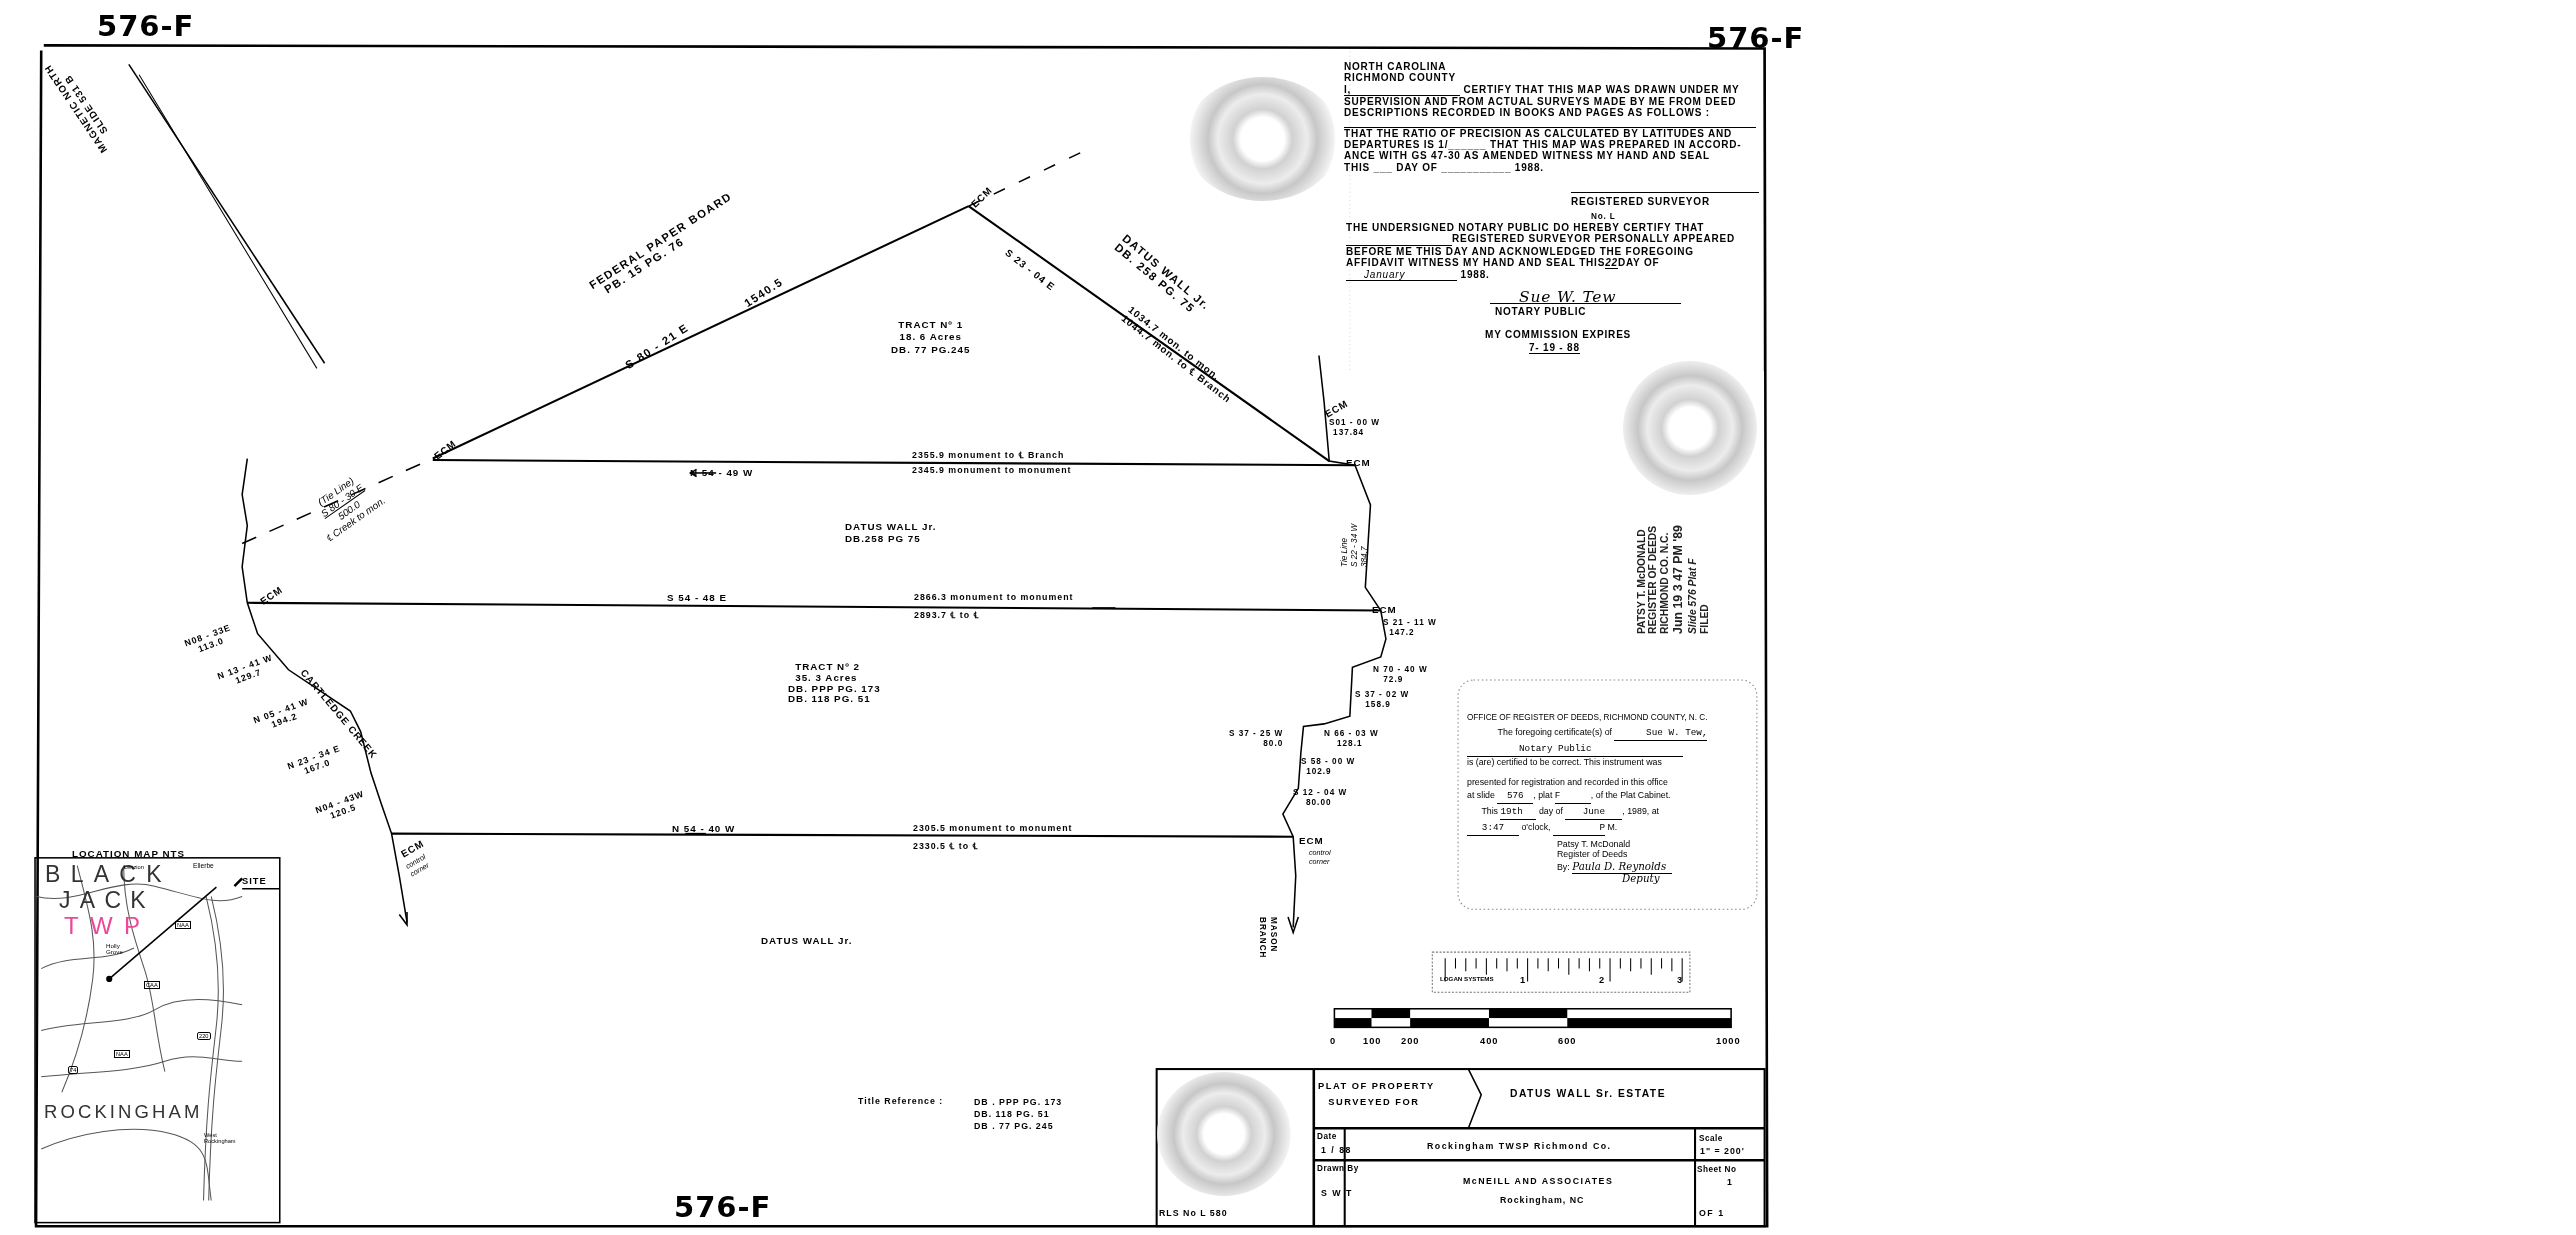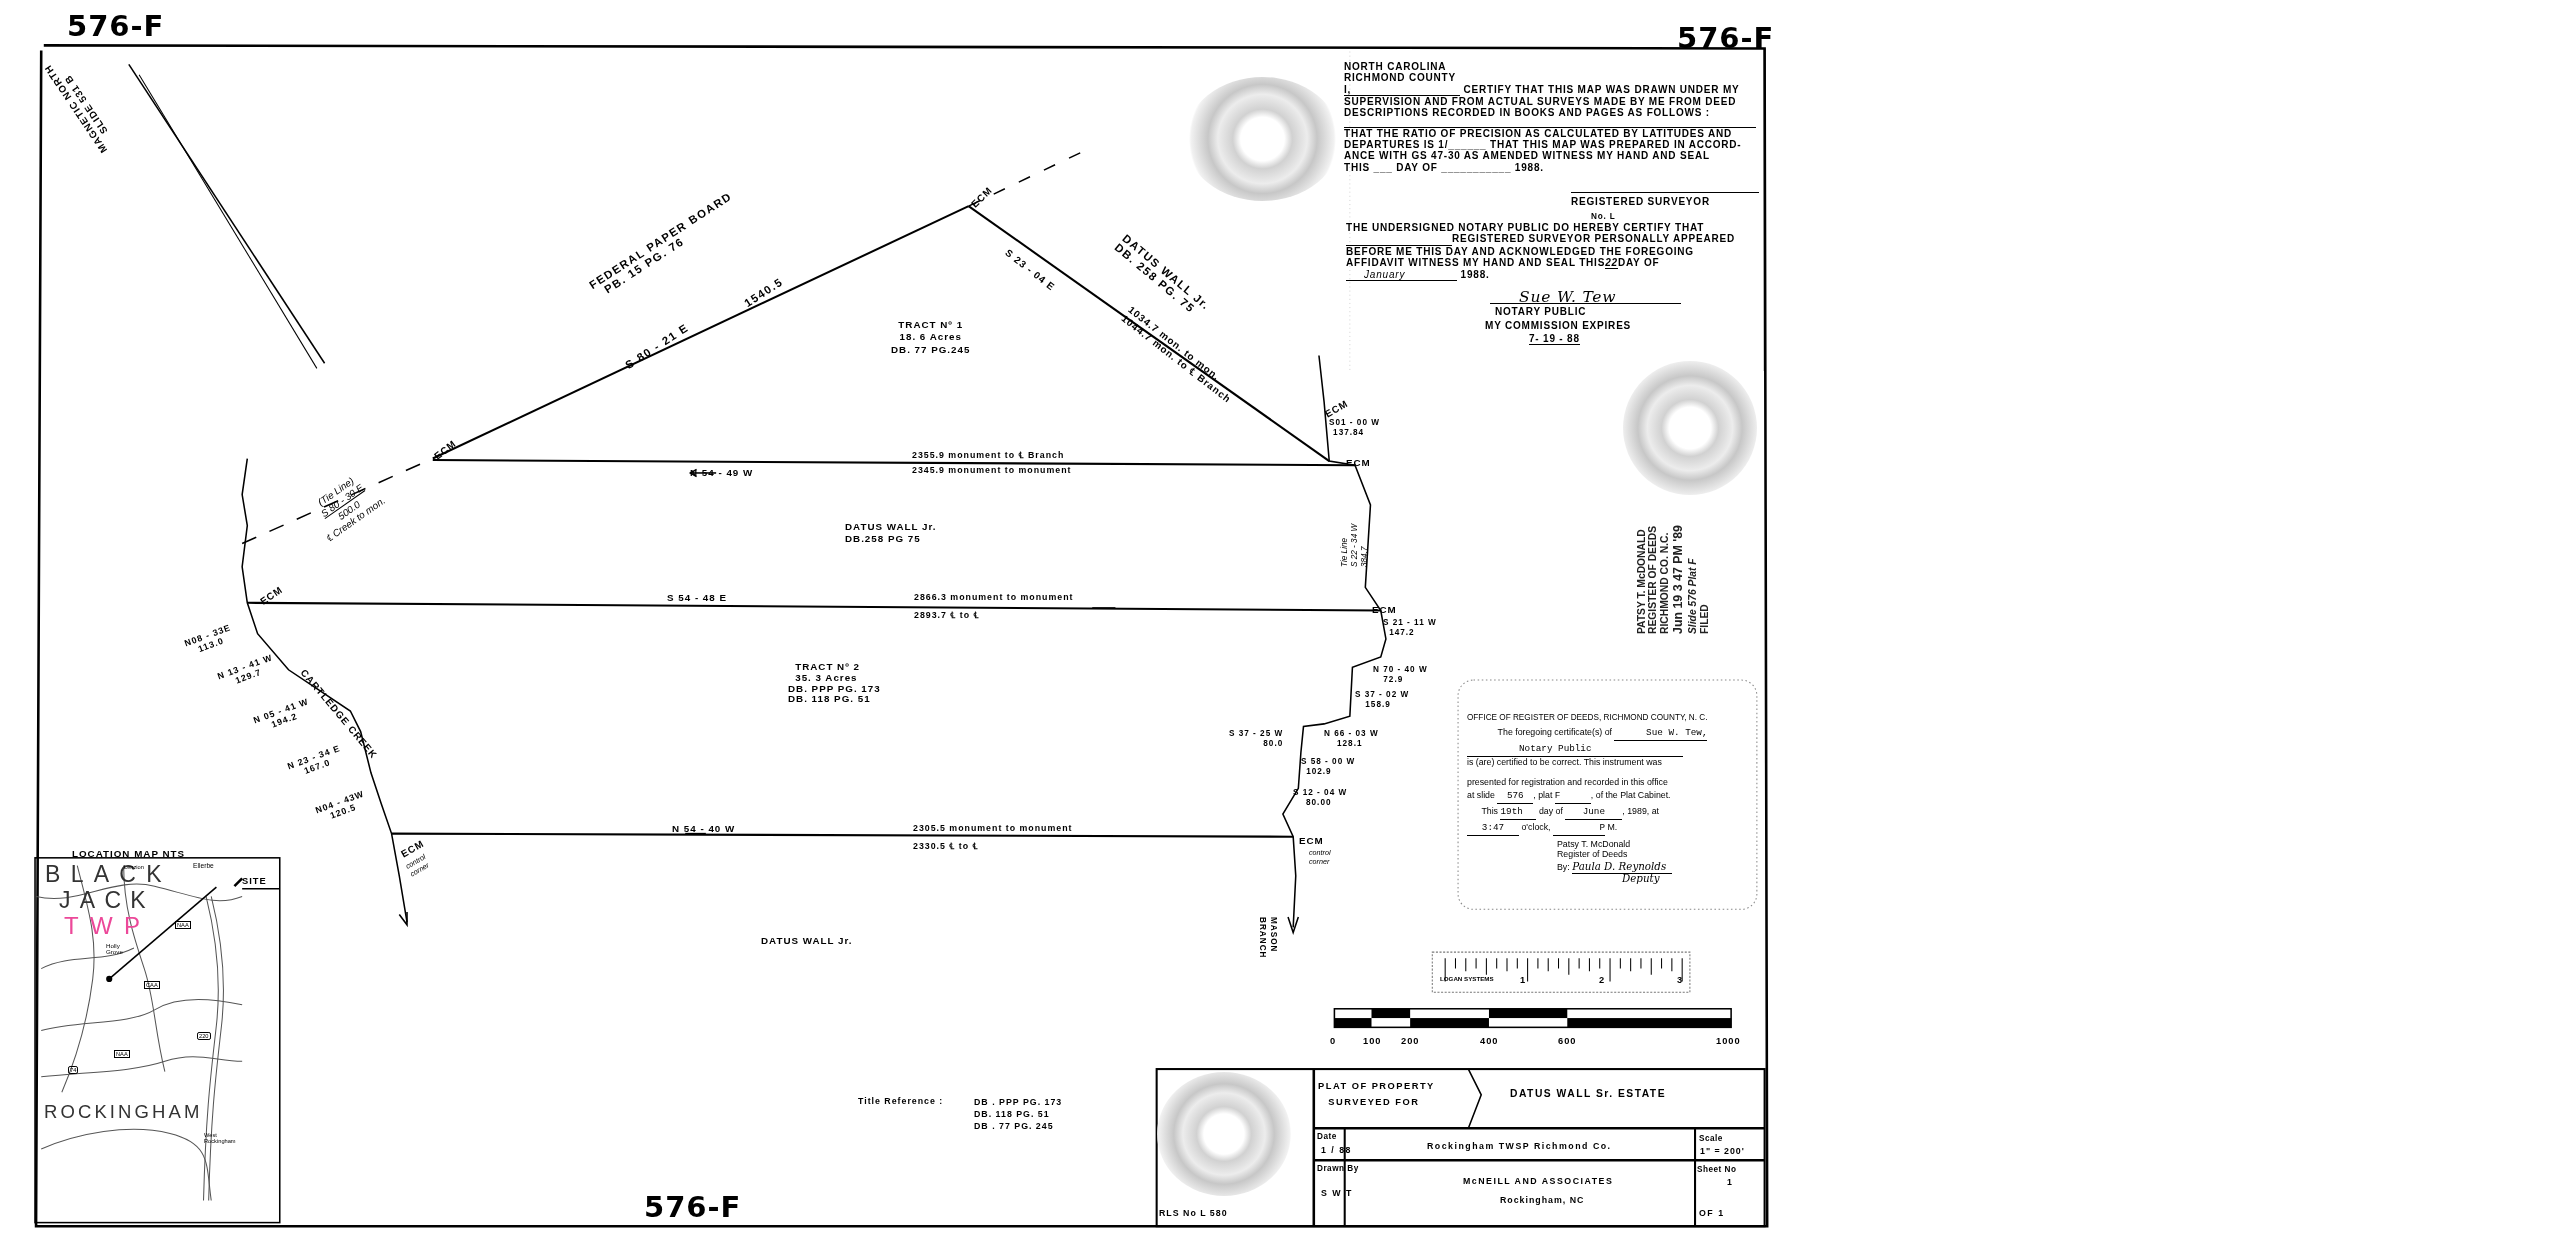--- a/index.html
+++ b/index.html
@@ -1,18 +1,18 @@
 <!DOCTYPE html>
 <html style="font-size:8.2px"><head>
 <meta charset="utf-8">
 <style>
   html,body{margin:0;padding:0;background:#fff;}
   body{width:2794px;height:1236px;position:relative;overflow:hidden;font-family:"DejaVu Sans",sans-serif;color:#000;}
   .abs{position:absolute;}
-  .hand{font-family:"DejaVu Sans",sans-serif;font-weight:bold;font-size:29px;letter-spacing:1px;}
+  .hand{font-family:"DejaVu Sans",sans-serif;font-weight:bold;font-size:29px;letter-spacing:1px;margin-left:30px;}
   .lbl{font-family:"Liberation Sans",sans-serif;font-weight:bold;font-size:11.3px;letter-spacing:1.5px;white-space:nowrap;}
   .lbl-s{font-family:"Liberation Sans",sans-serif;font-weight:bold;font-size:9.8px;letter-spacing:1px;white-space:nowrap;}
   .ital{font-family:"Liberation Sans",sans-serif;font-style:italic;font-size:9.8px;white-space:nowrap;}
   .cert{font-family:"Liberation Sans",sans-serif;font-weight:bold;font-size:10px;letter-spacing:0.8px;line-height:11.3px;white-space:nowrap;}
   .ul{border-bottom:1.5px solid #000;display:inline-block;}
   .rod{font-family:"Liberation Sans",sans-serif;font-size:8.8px;line-height:14px;white-space:nowrap;}
   .typed{font-family:"Liberation Mono",monospace;font-size:9.3px;}
   .tb{font-family:"Liberation Sans",sans-serif;font-weight:bold;font-size:10.3px;letter-spacing:1.5px;white-space:nowrap;}
   .seal{border-radius:50%;background:radial-gradient(circle,#fff 22%,#c9c9c9 30%,#e9e9e9 45%,#bdbdbd 55%,#efefef 72%,#fff 74%);opacity:.85;}
   .map-txt{font-family:"Liberation Sans",sans-serif;white-space:nowrap;}
@@ -275,21 +275,21 @@
 
 <div class="abs cert" style="left:1346px;top:222px;">
   <div>THE UNDERSIGNED  NOTARY  PUBLIC  DO HEREBY CERTIFY  THAT</div>
   <div><span style="display:inline-block;width:106px;border-bottom:1.5px solid #000;">&nbsp;</span><span>REGISTERED  SURVEYOR  PERSONALLY  APPEARED</span></div>
   <div>BEFORE  ME  THIS  DAY AND  ACKNOWLEDGED  THE  FOREGOING</div>
   <div><span>AFFIDAVIT  WITNESS  MY  HAND  AND  SEAL  THIS</span><span class="ul" style="font-style:italic;">22</span><span>DAY  OF</span></div>
   <div><span class="ul" style="width:111px;font-style:italic;font-weight:normal;padding-left:18px;box-sizing:border-box;">January</span> <span>1988.</span></div>
   <div style="margin-left:173px;margin-top:10.3px;font-style:italic;font-weight:normal;font-size:15.5px;font-family:'DejaVu Serif',serif;">Sue W. Tew</div>
   <div style="margin-left:144px;width:191px;border-bottom:1.5px solid #000;"></div>
   <div style="margin-left:149px;margin-top:2.1px;">NOTARY  PUBLIC</div>
-  <div style="margin-left:139px;margin-top:3px;">MY  COMMISSION  EXPIRES</div>
+  <div style="margin-left:139px;margin-top:12px;">MY  COMMISSION  EXPIRES</div>
   <div style="margin-left:183px;margin-top:1px;" class="ul">7- 19 - 88</div>
 </div>
 
 <div class="abs" style="left:1636px;top:634px;transform:rotate(-90deg);transform-origin:left top;font-family:'Liberation Sans',sans-serif;font-size:10.3px;line-height:11.3px;font-weight:bold;color:#222;white-space:nowrap;">
   <div>PATSY T. McDONALD</div>
   <div>REGISTER OF DEEDS</div>
   <div>RICHMOND CO. N.C.</div>
   <div style="font-size:12.4px;margin-top:3.1px;">Jun 19  3 47 PM '89</div>
   <div style="font-style:italic;margin-top:3.1px;">Slide 576 Plat F</div>
   <div>FILED</div>

